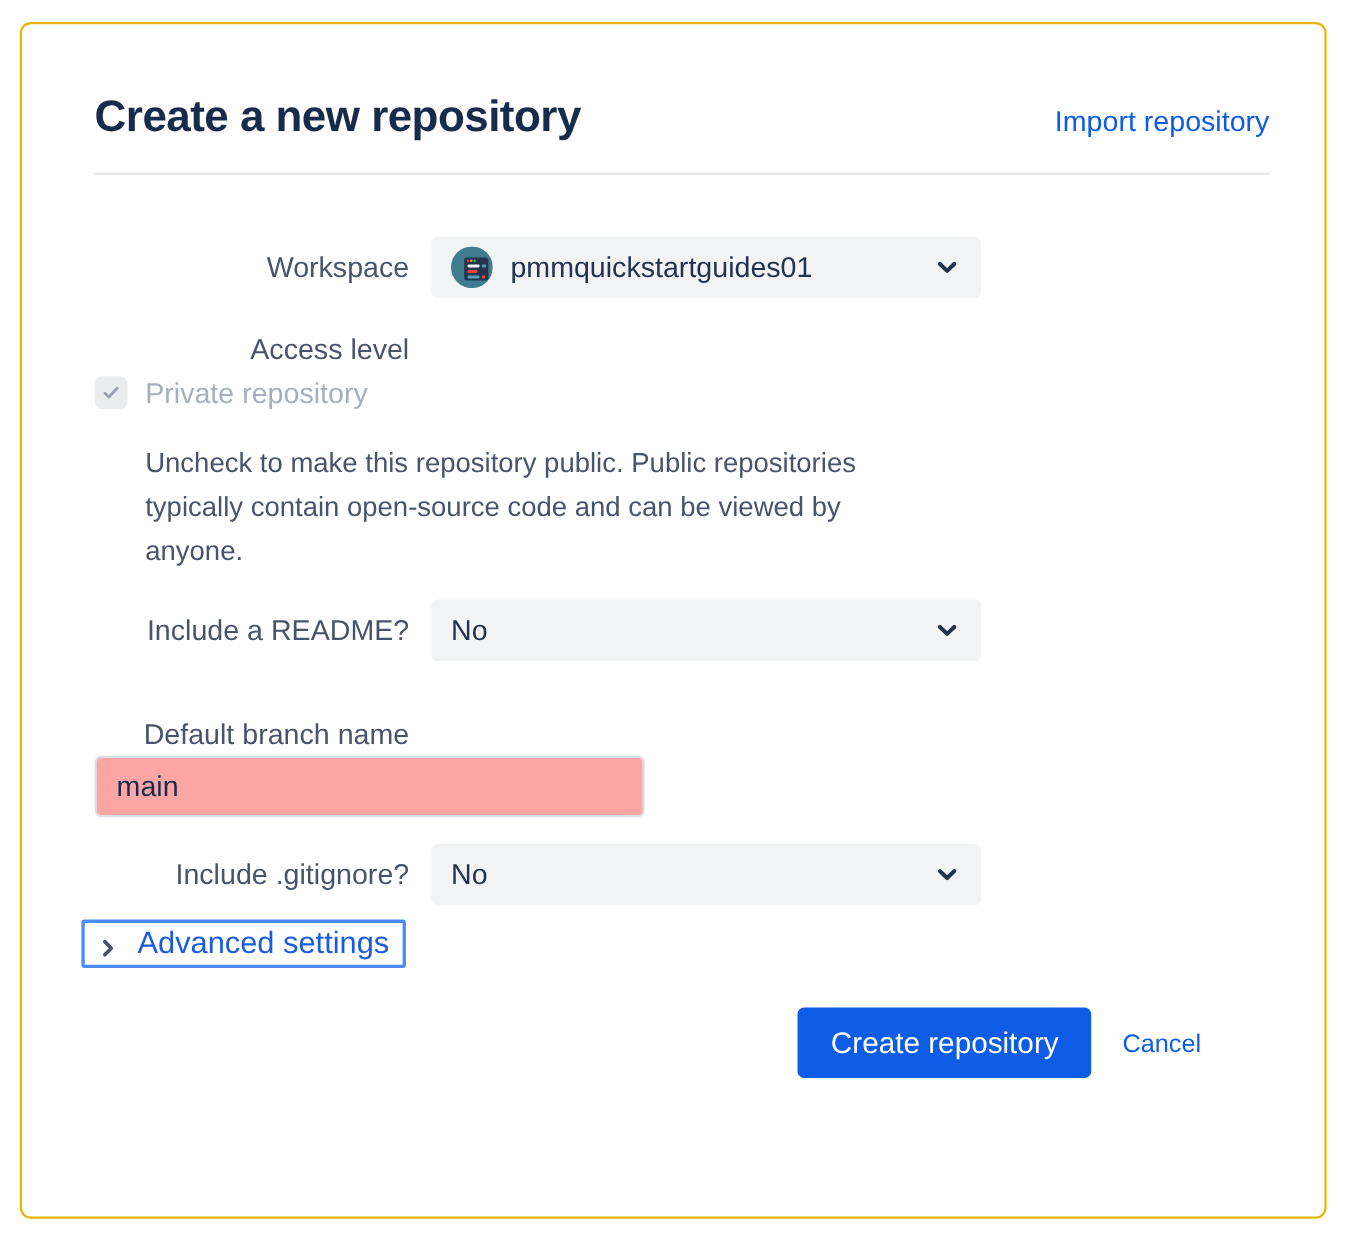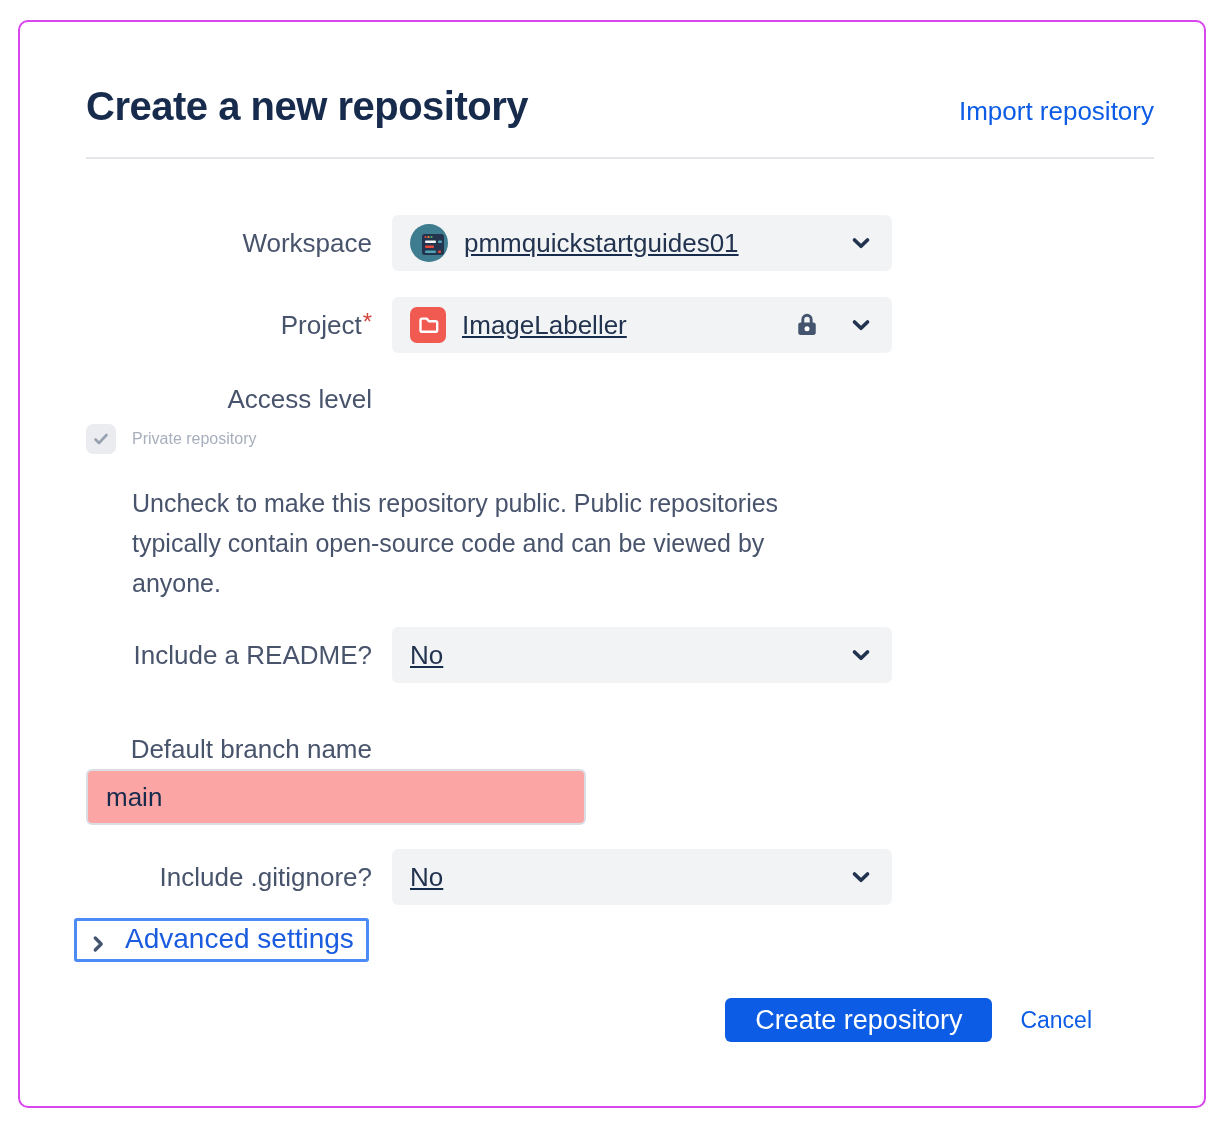--- a/index.html
+++ b/index.html
@@ -5,42 +5,42 @@
   * { box-sizing: border-box; }
   html, body { margin: 0; padding: 0; background: #ffffff; }
   body {
     width: 1224px; height: 1128px;
     font-family: "Liberation Sans", sans-serif;
     color: #172B4D;
   }
   .card {
     width: 1188px; height: 1088px;
     margin: 20px auto 0 auto;
-    border: 2px solid #d946ef;
+    border: 2px solid #eab308;
     border-radius: 10px;
     background: #ffffff;
     padding: 62px 50px 16px 66px;
   }
   .header { display: flex; justify-content: space-between; align-items: baseline; }
   .title {
     margin: 0; font-size: 40px; font-weight: 700; letter-spacing: -0.5px; color: #172B4D;
   }
   .import-link { font-size: 26px; color: #0C5CE5; text-decoration: none; cursor: pointer; }
   .divider { border: none; border-top: 2px solid #E4E6EA; margin: 28px 0 0 0; }
 
   .form { margin-top: 56px; }
   .row { display: flex; align-items: center; margin-bottom: 26px; }
   .row.align-top { align-items: flex-start; flex-direction: column; }
   .lbl {
     width: 306px; flex: none; text-align: right; padding-right: 20px;
     font-size: 26px; line-height: 40px; color: #48536C;
   }
   .req { color: #D2453A; position: relative; top: -4px; font-size: 24px; margin-left: 1px; }
 
-  .control { width: 500px; flex: none; text-decoration: underline; }
+  .control { width: 500px; flex: none; }
   .select {
     height: 56px; background: #F2F3F5; border-radius: 6px;
     display: flex; align-items: center; padding: 0 18px 0 18px; gap: 16px; cursor: pointer;
   }
   .select .val { flex: 1; font-size: 26px; color: #22334F; white-space: nowrap; overflow: hidden; }
   .chev { flex: none; display: flex; align-items: center; }
   .avatar { flex: none; display: flex; align-items: center; }
   .lock { flex: none; display: flex; align-items: center; margin-right: 10px; }
 
   .text-input {
@@ -48,21 +48,21 @@
     background: #fca5a5; font-family: inherit; font-size: 26px; color: #172B4D;
     padding: 0 18px; outline: none;
   }
   .text-input.autofill { background: #E8F0FE; border-color: #C4D0E4; }
 
   .checkrow { display: flex; align-items: center; gap: 16px; height: 40px; }
   .cb {
     width: 30px; height: 30px; border-radius: 7px; background: #EBECF0;
     display: flex; align-items: center; justify-content: center; cursor: default;
   }
-  .private-label { font-size: 16px; color: #A7AFBC; }
+  .private-label { font-size: 26px; color: #A7AFBC; }
   .help {
     width: 690px; margin: 24px 0 0 46px;
     font-size: 25px; line-height: 40px; color: #48536C;
   }
   .row.access { margin-bottom: 24px; }
   .row.branch .lbl { margin-top: 20px; }
   .row.branch { margin-bottom: 24px; }
   .row.gitignore { margin-bottom: 0; }
 
   .advanced {
@@ -72,21 +72,21 @@
     background: #ffffff; cursor: pointer;
   }
   .advanced .txt { font-size: 28px; color: #1A5CE0; }
 
   .actions {
     display: flex; justify-content: flex-end; align-items: center;
     gap: 20px; margin-top: 36px; padding-right: 54px;
   }
   .btn-primary {
     background: #0C5CE5; color: #ffffff; border: none; border-radius: 6px;
-    height: 44px; padding: 0 30px; font-family: inherit; font-size: 27px; cursor: pointer;
+    height: 64px; padding: 0 30px; font-family: inherit; font-size: 27px; cursor: pointer;
   }
   .cancel-link { font-size: 23px; color: #0C5CE5; text-decoration: none; cursor: pointer; padding: 6px 8px; }
 </style>
 </head>
 <body>
 
 <div class="card">
 
   <div class="header">
     <h1 class="title">Create a new repository</h1>
@@ -125,43 +125,20 @@
         <span class="val">pmmquickstartguides01</span>
         <span class="chev">
           <svg width="26" height="26" viewBox="0 0 24 24">
               <path d="M6 9.2l6 5.8 6-5.8" fill="none" stroke="#22334F" stroke-width="3.4" stroke-linecap="round" stroke-linejoin="round"></path>
             </svg>
         </span>
       </div>
     </div>
 
     
-    <div class="row">
-      <div class="lbl"><span>Project</span><span class="req">*</span></div>
-      <div class="control select">
-        <span class="avatar">
-          <svg width="36" height="36" viewBox="0 0 36 36">
-            <rect width="36" height="36" rx="7" fill="#F05A50"></rect>
-            <path d="M10.5 13.2c0-.9.7-1.6 1.6-1.6h4.6l2.2 2.6h6.7c.9 0 1.6.7 1.6 1.6v7.4c0 .9-.7 1.6-1.6 1.6H12.1c-.9 0-1.6-.7-1.6-1.6V13.2z" fill="none" stroke="#ffffff" stroke-width="2.4" stroke-linejoin="round"></path>
-          </svg>
-        </span>
-        <span class="val">ImageLabeller</span>
-        <span class="lock">
-          <svg width="30" height="30" viewBox="0 0 24 24">
-            <path fill="#44546F" d="M7.5 10V7.5a4.5 4.5 0 019 0V10h.7c1 0 1.8.8 1.8 1.8v6.4c0 1-.8 1.8-1.8 1.8H6.8c-1 0-1.8-.8-1.8-1.8v-6.4c0-1 .8-1.8 1.8-1.8h.7zm2.3 0h4.4V7.5a2.2 2.2 0 00-4.4 0V10z"></path>
-            <circle cx="12" cy="15" r="2" fill="#ffffff"></circle>
-          </svg>
-        </span>
-        <span class="chev">
-          <svg width="26" height="26" viewBox="0 0 24 24">
-              <path d="M6 9.2l6 5.8 6-5.8" fill="none" stroke="#22334F" stroke-width="3.4" stroke-linecap="round" stroke-linejoin="round"></path>
-            </svg>
-        </span>
-      </div>
-    </div>
 
     
 
     
     <div class="row align-top access">
       <div class="lbl"><span>Access level</span></div>
       <div>
         <div class="checkrow">
           <span class="cb">
             <svg width="20" height="20" viewBox="0 0 20 20">

